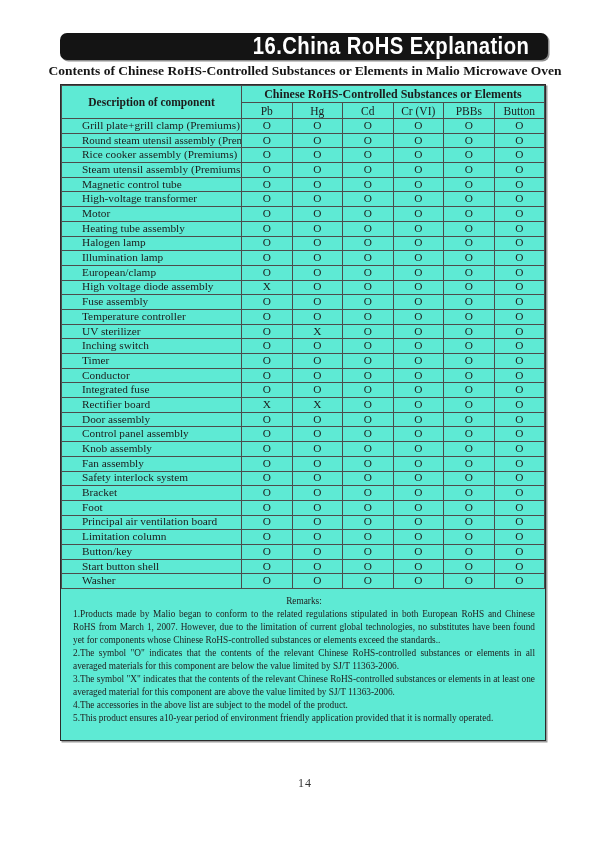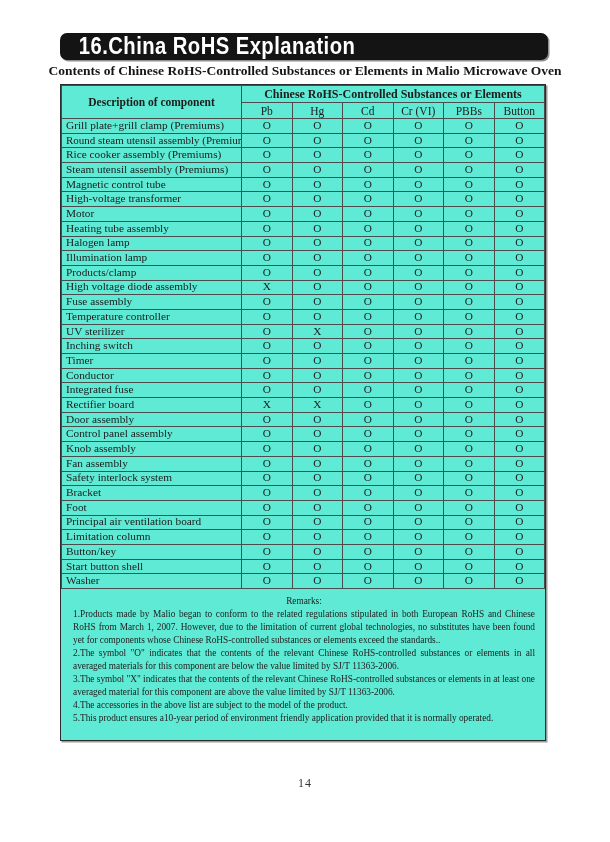--- a/index.html
+++ b/index.html
@@ -4,21 +4,21 @@
 <style>
   html,body { margin:0; padding:0; }
   body {
     width:610px; height:842px; background:#ffffff; position:relative;
     font-family:"Liberation Serif", serif; color:#1c1c1c;
     -webkit-font-smoothing:antialiased;
   }
   .banner {
     position:absolute; top:33px; left:60px; width:488px; height:27px;
     background:#141414; border-radius:7px;
-    display:flex; align-items:center; justify-content:flex-start;
+    display:flex; align-items:center; justify-content:flex-end;
     box-shadow:1.5px 1.5px 0 #8f8f8f;
   }
   .banner-text {
     color:#ffffff; font-family:"Liberation Sans", sans-serif;
     font-weight:bold; font-size:23px; white-space:nowrap;
     transform:scaleX(0.88); letter-spacing:0.5px;
   }
   .subtitle {
     position:absolute; top:63px; left:0; width:610px;
     text-align:center; font-size:13.5px; color:#161616;font-weight:bold;
@@ -31,21 +31,21 @@
   }
   table { border-collapse:collapse; width:100%; table-layout:fixed; }
   th, td { border:1px solid #4c4c4c; padding:0; overflow:hidden; }
   th.desc {
     width:180px; font-weight:bold; font-size:11.5px; text-align:center;
     vertical-align:middle;
   }
   th.group { font-weight:bold; font-size:12px; height:16px; text-align:center; }
   th.sub { font-weight:normal; font-size:11.5px; height:15px; text-align:center; }
   td.comp {
-    text-align:left; padding-left:4px; font-size:11.3px; height:13.7px;
+    text-align:left; padding-left:20px; font-size:11.3px; height:13.7px;
     line-height:1.05; white-space:nowrap;
   }
   td.comp.small { font-size:11px; }
   td.val { text-align:center; font-size:11.3px; height:13.7px; line-height:1.05; }
   .remarks {
     padding:6px 10px 10px 12px; font-size:9.3px; line-height:1.4;
     min-height:135px; text-align:justify; color:#222;
   }
   .remarks p { margin:0; }
   .remarks .remark-label { text-align:center; }
@@ -173,21 +173,21 @@
         <tr>
           <td class="comp">Illumination lamp</td>
           <td class="val">O</td>
           <td class="val">O</td>
           <td class="val">O</td>
           <td class="val">O</td>
           <td class="val">O</td>
           <td class="val">O</td>
         </tr>
         <tr>
-          <td class="comp">Products/clamp</td>
+          <td class="comp">European/clamp</td>
           <td class="val">O</td>
           <td class="val">O</td>
           <td class="val">O</td>
           <td class="val">O</td>
           <td class="val">O</td>
           <td class="val">O</td>
         </tr>
         <tr>
           <td class="comp">High voltage diode assembly</td>
           <td class="val">X</td>

